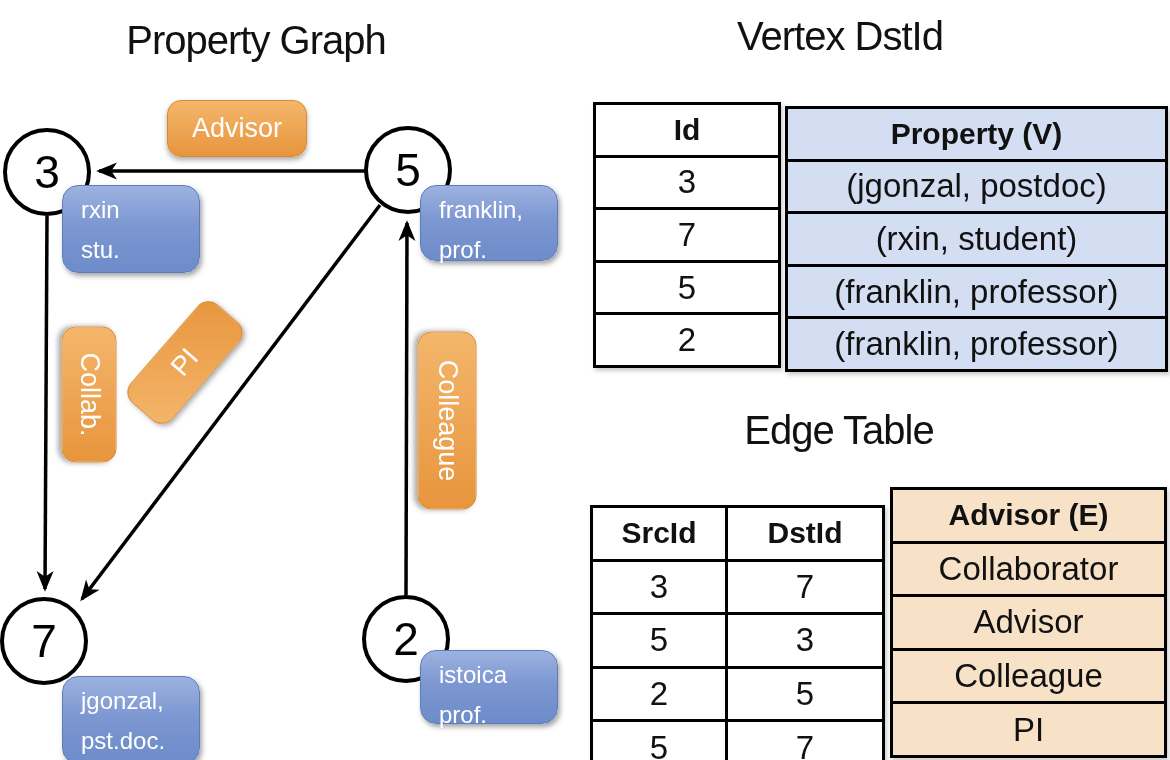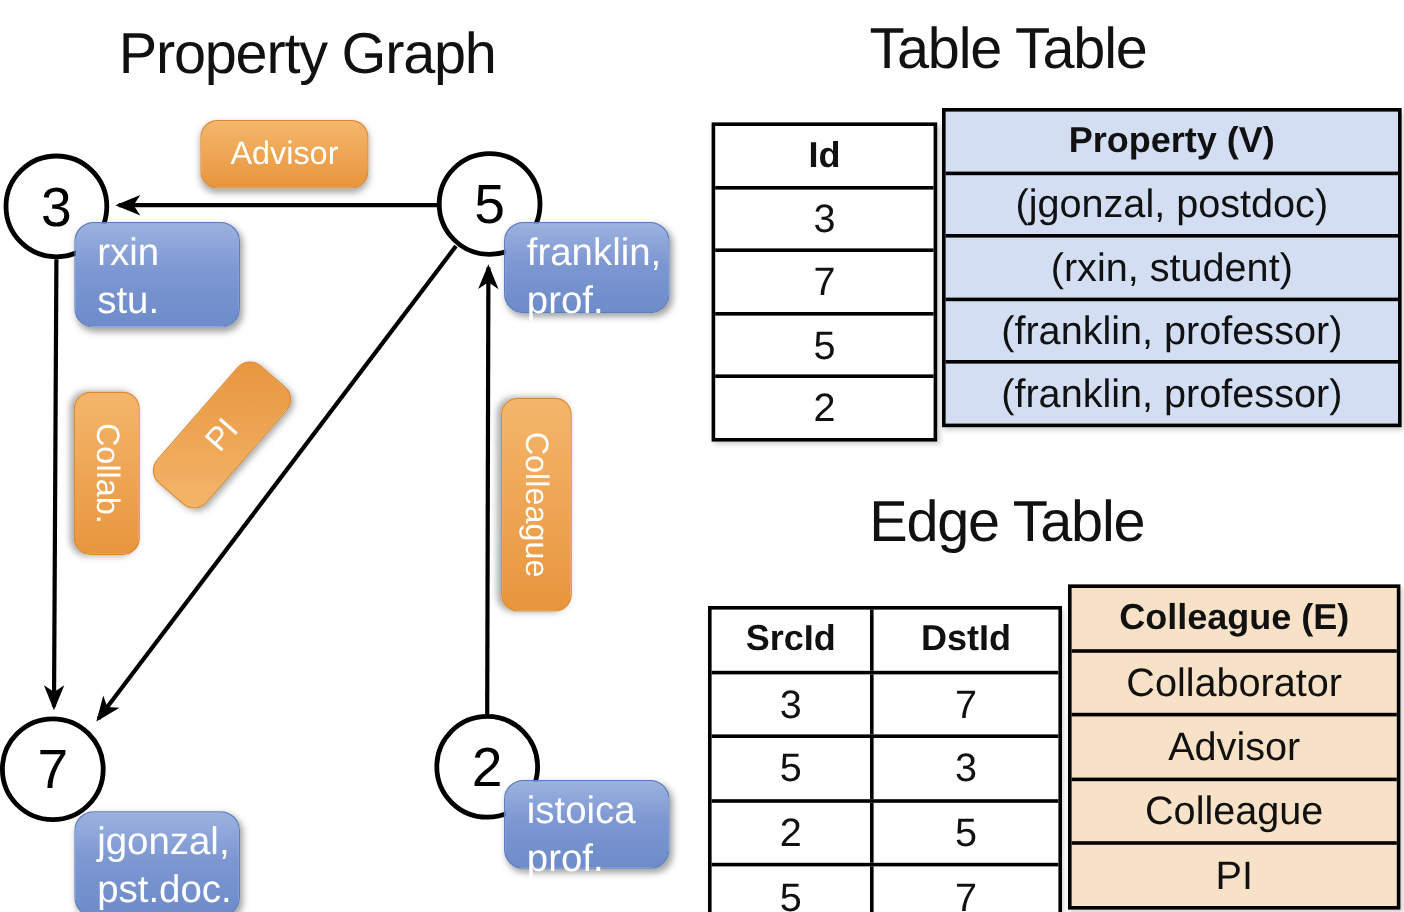--- a/index.html
+++ b/index.html
@@ -1,21 +1,21 @@
 <!DOCTYPE html>
 <html><head>
 <meta charset="utf-8">
 <style>
   html,body { margin:0; padding:0; background:#fff; }
   .canvas {
     position:relative; width:1170px; height:760px; background:#ffffff;
     font-family:"Liberation Sans", sans-serif; overflow:hidden; color:#000;
   }
   .big-title {
-    position:absolute; font-size:48px; font-weight:400; color:#111;
+    position:absolute; font-size:40px; font-weight:400; color:#111;
     text-align:center; letter-spacing:-1px; white-space:nowrap;
   }
   #title-graph  { left:0px;   top:18px;  width:512px; }
   #title-vertex { left:593px; top:14px;  width:494px; }
   #title-edge   { left:593px; top:408px; width:492px; }
 
   
   .node {
     position:absolute; width:88px; height:88px; box-sizing:border-box;
     border:4px solid #000; border-radius:50%; background:#fff;
@@ -26,21 +26,21 @@
   #node-5 { left:364px; top:126px; }
   #node-7 { left:0px;   top:597px; }
   #node-2 { left:362px; top:595px; }
 
   
   .vbox {
     position:absolute; width:138px; height:88px; box-sizing:border-box;
     border-radius:16px; border:1px solid #5c7dbd;
     background:linear-gradient(180deg,#9cb2df 0%,#7d97d2 45%,#6d8cc9 100%);
     box-shadow:2px 3px 5px rgba(90,90,90,0.55);
-    color:#fff; font-size:32px; line-height:40px; white-space:pre-line;
+    color:#fff; font-size:24px; line-height:40px; white-space:pre-line;
     padding:4px 0 0 18px; z-index:3;
   }
   #vbox-rxin     { left:62px;  top:185px; }
   #vbox-franklin { left:420px; top:185px; height:76px; }
   #vbox-jgonzal  { left:62px;  top:652px;margin-top:24px; }
   #vbox-istoica  { left:420px; top:650px; height:74px; }
 
   
   .ebox {
     position:absolute; box-sizing:border-box; border-radius:14px;
@@ -79,32 +79,32 @@
   .trow:last-child { border-bottom:none; }
   .tcell {
     flex:1; display:flex; align-items:center; justify-content:center;
     font-size:33px; color:#111;
   }
   .tcell.hdr { font-size:30px; font-weight:bold; }
   .cell-fixed { flex:0 0 132px; border-right:3px solid #000; }
 
   
   #vt-left  { left:593px; top:102px; width:188px; height:266px; }
-  #vt-right { left:785px; top:90px; width:383px; height:266px; background:#d3def2; }
+  #vt-right { left:785px; top:106px; width:383px; height:266px; background:#d3def2; }
   
   #et-left  { left:590px; top:505px; width:295px; height:271px; }
   #et-right { left:890px; top:487px; width:277px; height:271px; background:#f7e2c8; }
 </style>
 </head>
 <body>
 
 <div class="canvas">
 
   <div class="big-title" id="title-graph">Property Graph</div>
-  <div class="big-title" id="title-vertex">Table Table</div>
+  <div class="big-title" id="title-vertex">Vertex DstId</div>
   <div class="big-title" id="title-edge">Edge Table</div>
 
   <svg id="edge-svg" width="585" height="760">
     <defs>
       <marker id="ah" viewBox="0 0 12 10" refX="10" refY="5" markerWidth="6.5" markerHeight="5.4" orient="auto">
         <path d="M0.5,0.5 L11.5,5 L0.5,9.5 L3.5,5 Z" fill="#000"></path>
       </marker>
     </defs>
     <line x1="366" y1="171" x2="99" y2="171" stroke="#000" stroke-width="3.5" marker-end="url(#ah)"></line>
     <line x1="47" y1="216" x2="45" y2="589" stroke="#000" stroke-width="3.5" marker-end="url(#ah)"></line>
@@ -191,21 +191,21 @@
       <div class="tcell cell-fixed">2</div>
       <div class="tcell">5</div>
     </div>
     <div class="trow">
       <div class="tcell cell-fixed">5</div>
       <div class="tcell">7</div>
     </div>
   </div>
   <div class="tgroup" id="et-right">
     <div class="trow">
-        <div class="tcell hdr">Colleague (E)</div>
+        <div class="tcell hdr">Advisor (E)</div>
       </div>
     <div class="trow">
         <div class="tcell">Collaborator</div>
       </div>
     <div class="trow">
         <div class="tcell">Advisor</div>
       </div>
     <div class="trow">
         <div class="tcell">Colleague</div>
       </div>

